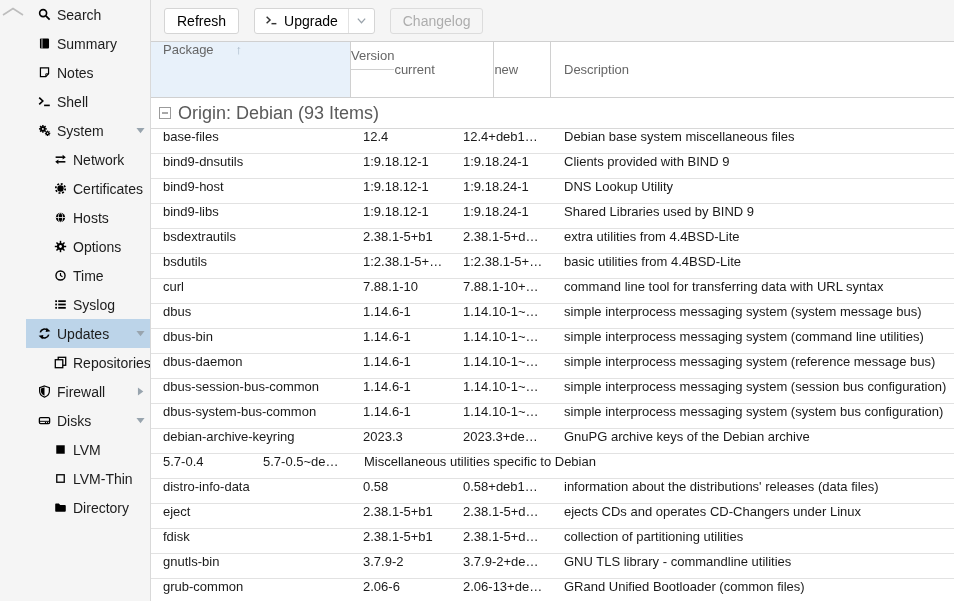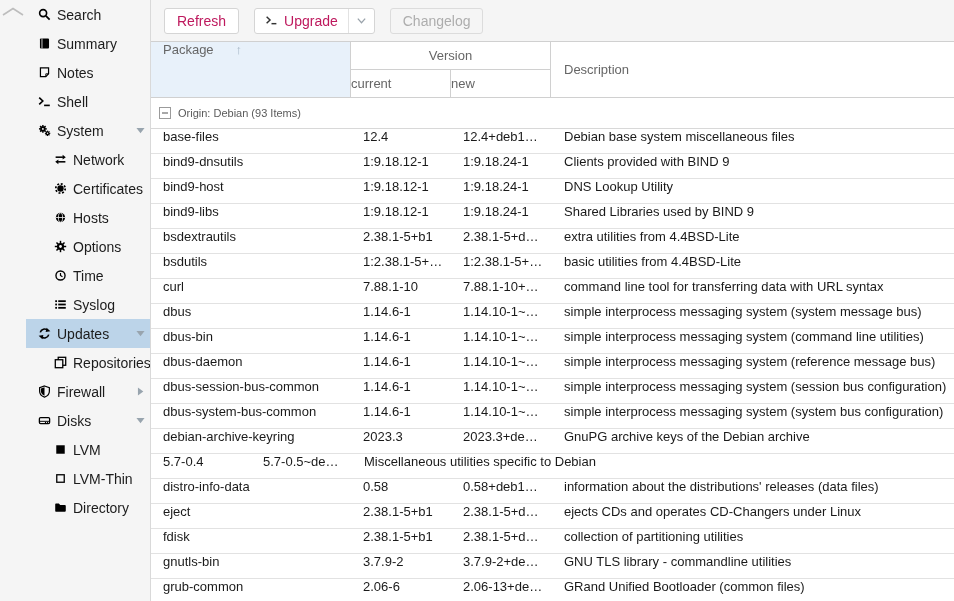--- a/index.html
+++ b/index.html
@@ -46,21 +46,21 @@
 
   
   .main { flex: 1; display: flex; flex-direction: column; border-left: 1px solid #d9d9d9; min-width: 0; }
 
   .toolbar {
     height: 41px; flex: none; background: #f5f5f5;
     display: flex; align-items: center; gap: 15px; padding-left: 13px;
   }
   .btn {
     background: #fff; border: 1px solid #d5d5d5; border-radius: 3px;
-    font-family: inherit; font-size: 14px; color: #be185d;
+    font-family: inherit; font-size: 14px; color: #000000;
     padding: 4px 12px; height: 26px; display: flex; align-items: center; cursor: pointer;
   }
   .btn.split { padding: 0; }
   .split-main { display: flex; align-items: center; gap: 6px; padding: 4px 10px; height: 100%; }
   .split-arrow {
     border-left: 1px solid #e2e2e2; padding: 0 7px; height: 100%;
     display: flex; align-items: center; color: #9aa3ab;
   }
   .btn.disabled { background: transparent; border-color: #dcdcdc; color: #adadad; cursor: default; }
   .shell-glyph { display: flex; align-items: center; color: #333; }
@@ -70,36 +70,36 @@
     display: flex; flex: none; height: 57px;
     background: #fff; color: #666;
     border-top: 1px solid #d0d0d0; border-bottom: 1px solid #d0d0d0;
   }
   .col-package {
     width: 200px; flex: none; background: #e8f1fa;
     border-right: 1px solid #d0d0d0;
     display: flex; align-items: flex-start; padding-left: 12px; gap: 22px; cursor: pointer;
   }
   .sort-arrow { color: #a6b6c6; font-size: 13px; }
-  .col-version { width: 200px; flex: none; display: flex; flex-direction: column; border-right: 1px solid #d0d0d0; }
+  .col-version { width: 200px; flex: none; display: flex; border-right: 1px solid #d0d0d0; }
   .version-top {
     height: 28px; flex: none; border-bottom: 1px solid #d0d0d0;
     display: flex; align-items: center; justify-content: center; cursor: pointer;
   }
   .version-sub { flex: 1; display: flex; }
   .version-sub .sub { display: flex; align-items: center; cursor: pointer; }
   .sub.current { width: 100px; flex: none; border-right: 1px solid #d0d0d0; }
   .sub.new { flex: 1; }
   .col-desc { flex: 1; display: flex; align-items: center; padding-left: 13px; cursor: pointer; min-width: 0; }
 
   
   .grid-body { flex: 1; background: #fff; overflow: hidden; }
   .group-row {
     height: 31px; display: flex; align-items: center; gap: 7px;
-    padding-left: 8px; color: #5a5a5a; font-size: 11px;
+    padding-left: 8px; color: #5a5a5a; font-size: 18px;
     border-bottom: 1px solid #d8d8d8; cursor: pointer;
   }
   .collapse-box { display: flex; align-items: center; }
   .grid-row {
     height: 25px; display: flex; align-items: flex-start;
     border-bottom: 1px solid #e2e2e2; cursor: pointer; white-space: nowrap;
   }
   .cell { overflow: hidden; text-overflow: clip; padding-left: 12px; }
   .c-pkg { width: 200px; flex: none; }
   .c-cur { width: 100px; flex: none; }

